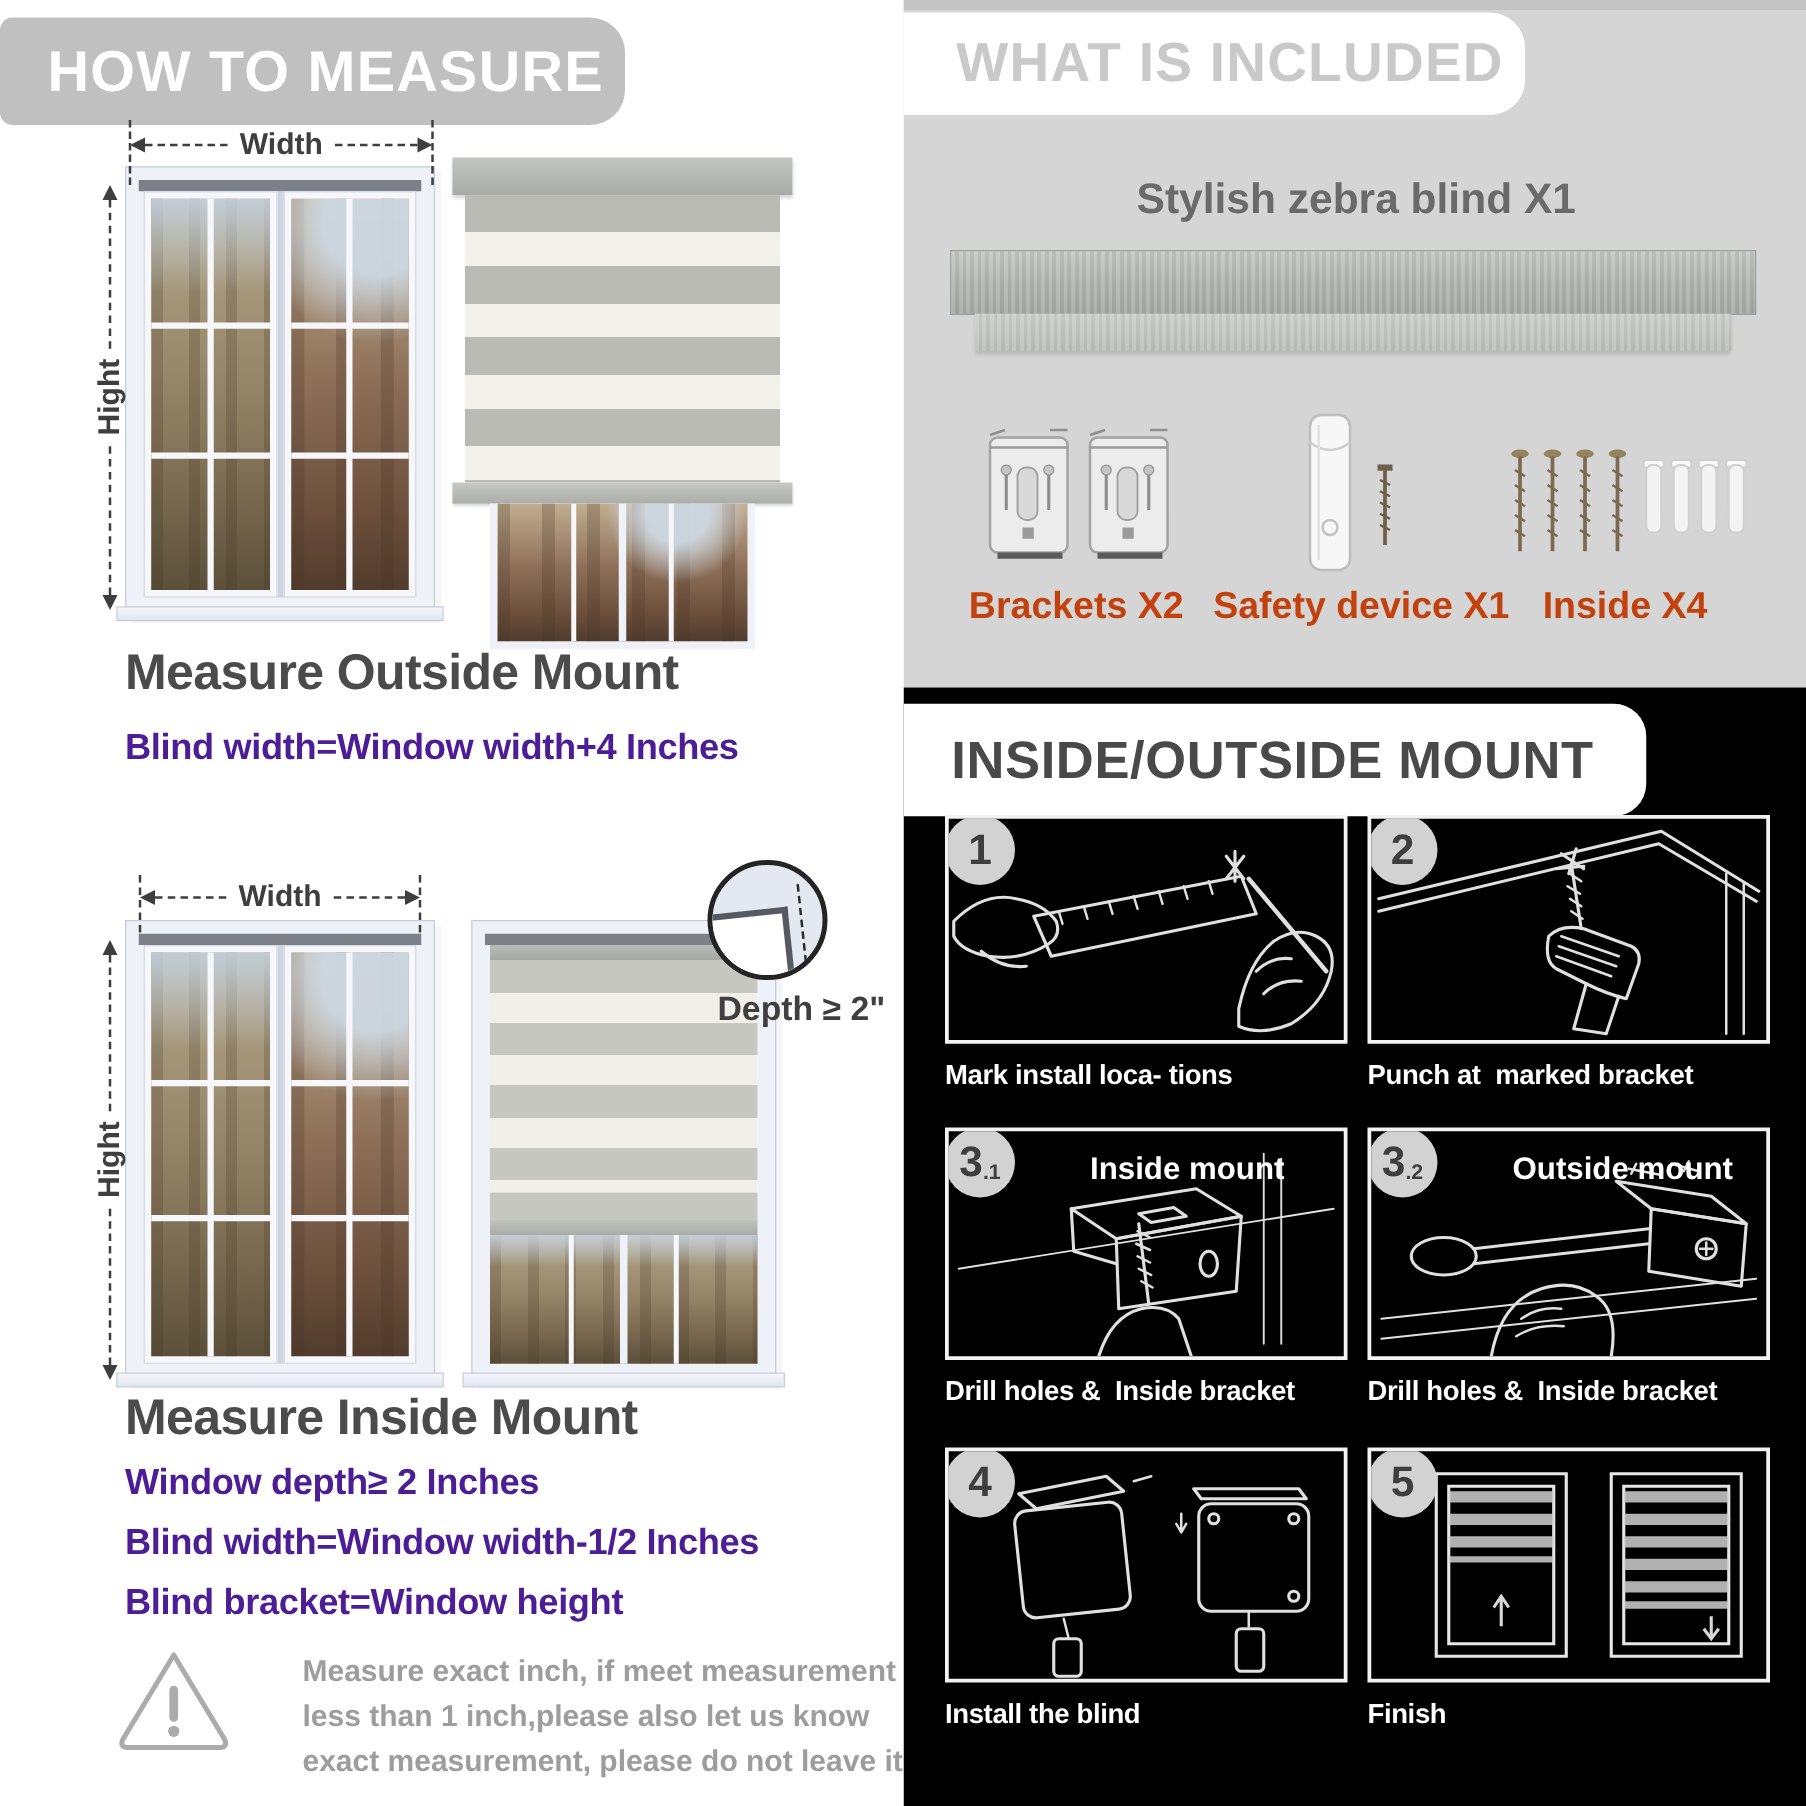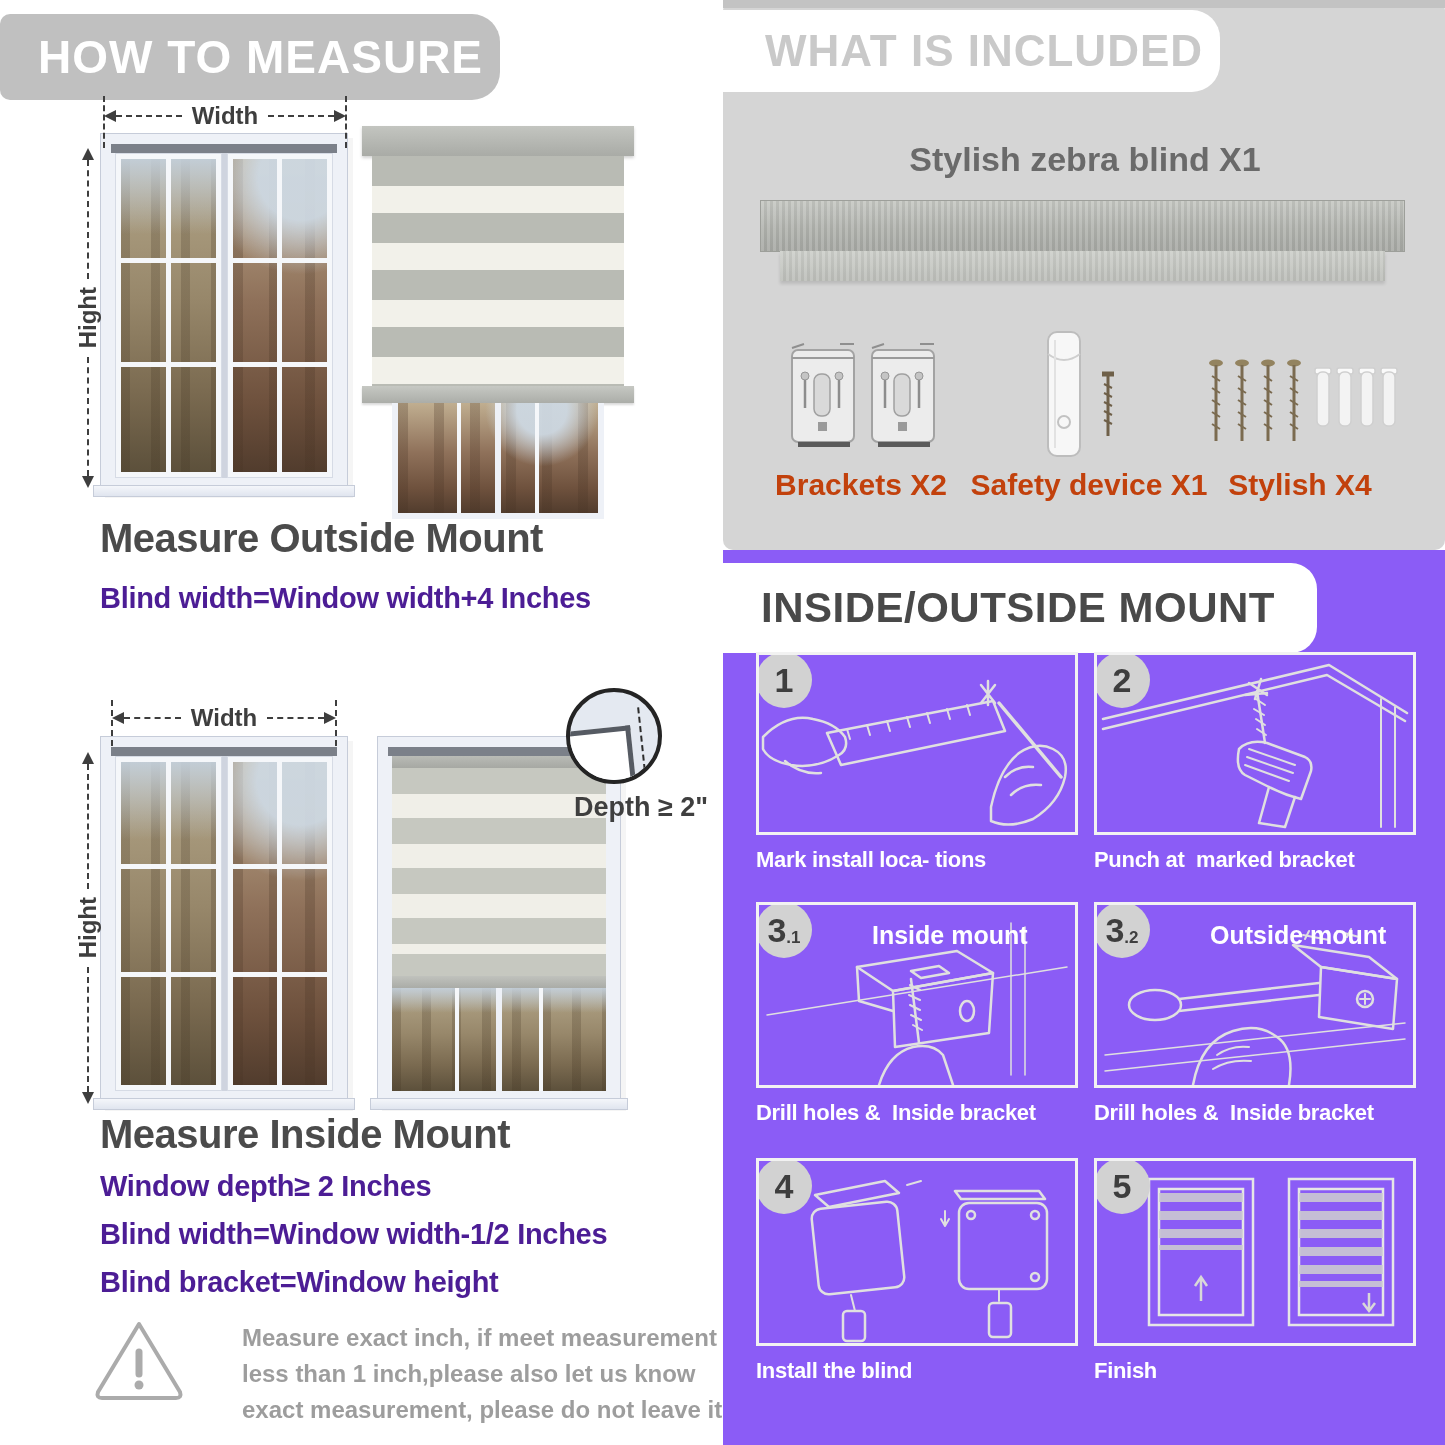--- a/index.html
+++ b/index.html
@@ -75,38 +75,38 @@
   .mag-white{position:absolute;left:-6%;bottom:-8%;width:72%;height:66%;background:#ffffff;
              border-top:5px solid #565b63;border-right:5px solid #565b63;}
   .mag-dash{position:absolute;right:24%;top:26%;height:58%;border-left:2px dashed #2c2c2c;}
   .depth-label{position:absolute;left:574px;top:792px;font-size:27px;font-weight:bold;color:#3f3f3f;}
 
   
   .warn-text{position:absolute;left:198px;top:1320px;width:486px;font-size:24px;font-weight:600;
              color:#9d9d9d;line-height:1.5;margin-left:44px;}
 
   
-  .panel-light{position:absolute;left:723px;top:0;width:722px;height:550px;background:#d5d5d5;border-radius:10px;}
+  .panel-light{position:absolute;left:723px;top:0;width:722px;height:550px;background:#d5d5d5;}
   .panel-strip{position:absolute;left:0;top:0;width:100%;height:8px;background:#c3c3c3;}
   .hdr-included{position:absolute;left:0;top:10px;width:497px;height:82px;background:#ffffff;
                 border-radius:0 28px 28px 0;color:#c9c9c9;font-size:44px;font-weight:bold;
                 line-height:82px;padding-left:42px;letter-spacing:1px;}
   .product-label{position:absolute;left:157px;top:140px;width:410px;text-align:center;
                  font-size:34px;font-weight:bold;color:#6a6a6a;}
   .headrail{position:absolute;left:37px;top:200px;width:645px;height:52px;border:1px solid #9d9f9a;
             background:
               repeating-linear-gradient(90deg, rgba(255,255,255,0.10) 0 3px, rgba(0,0,0,0.05) 3px 6px),
               linear-gradient(180deg,#c6c8c3,#b2b4af 55%,#a8aaa5);}
   .headrail-lip{position:absolute;left:57px;top:251px;width:605px;height:30px;
             background:
               repeating-linear-gradient(90deg, rgba(255,255,255,0.10) 0 3px, rgba(0,0,0,0.04) 3px 6px),
               linear-gradient(180deg,#cdcfca,#bcbeb9);box-shadow:0 3px 3px rgba(0,0,0,0.12);}
   .item-label{position:absolute;top:468px;text-align:center;font-size:30px;font-weight:bold;color:#c2410c;}
 
-  .panel-dark{position:absolute;left:723px;top:550px;width:722px;height:895px;background:#8b5cf6;}
+  .panel-dark{position:absolute;left:723px;top:550px;width:722px;height:895px;background:#000000;}
   .hdr-mount{position:absolute;left:0;top:13px;width:594px;height:90px;background:#ffffff;
              border-radius:0 26px 26px 0;color:#494949;font-size:42px;font-weight:bold;
              line-height:90px;padding-left:38px;letter-spacing:0.5px;}
 
   .step{position:absolute;width:322px;}
   .step-box{position:relative;width:322px;border:3px solid #f2f2f2;overflow:hidden;}
   .badge{position:absolute;top:-3px;left:-3px;width:56px;height:56px;border-radius:50%;
          background:#d2d2d2;display:flex;align-items:center;justify-content:center;z-index:2;}
   .badge-num{font-size:34px;font-weight:bold;color:#3e3e3e;line-height:1;}
   .badge-sub{font-size:17px;font-weight:bold;color:#3e3e3e;align-self:flex-end;margin-bottom:10px;}
@@ -316,21 +316,21 @@
           </g>
         <g transform="translate(178,16)">
             <rect x="-2" y="0" width="16" height="6" rx="2" fill="#fdfdfd"></rect>
             <rect x="0" y="4" width="12" height="54" rx="5"></rect>
           </g>
       </g>
     </svg>
 
     <div class="item-label" style="left:33px;width:210px;">Brackets X2</div>
     <div class="item-label" style="left:240px;width:252px;">Safety device X1</div>
-    <div class="item-label" style="left:477px;width:200px;">Stylish X4</div>
+    <div class="item-label" style="left:477px;width:200px;">Inside X4</div>
   </div>
 
   <div class="panel-dark">
     <div class="hdr-mount">INSIDE/OUTSIDE MOUNT</div>
 
     <div class="step" style="left:33px;top:102px;">
       <div class="step-box" style="height:183px;">
         <div class="badge">
             <span class="badge-num">1</span>
             <span class="badge-sub"></span>

